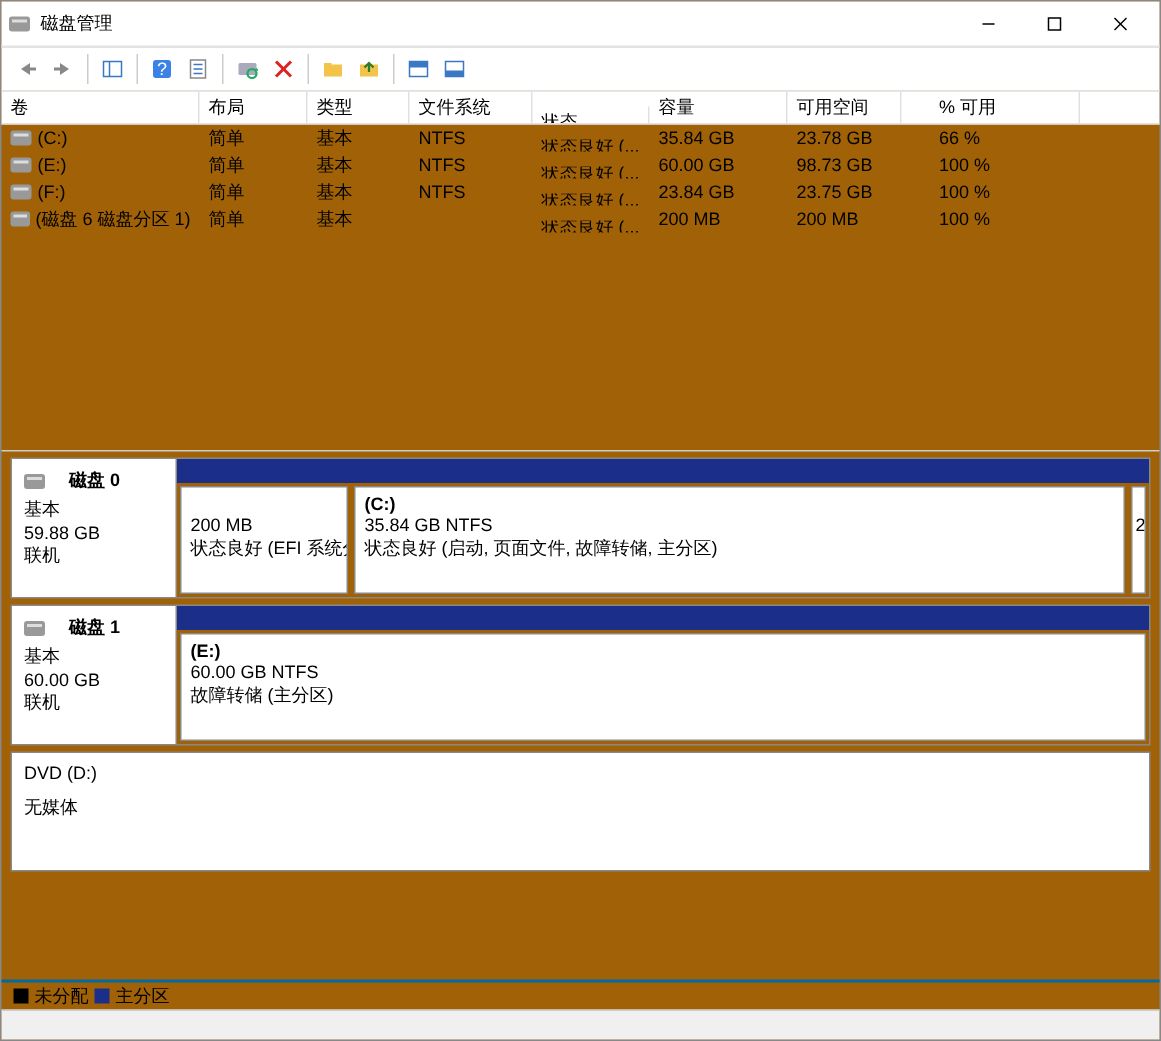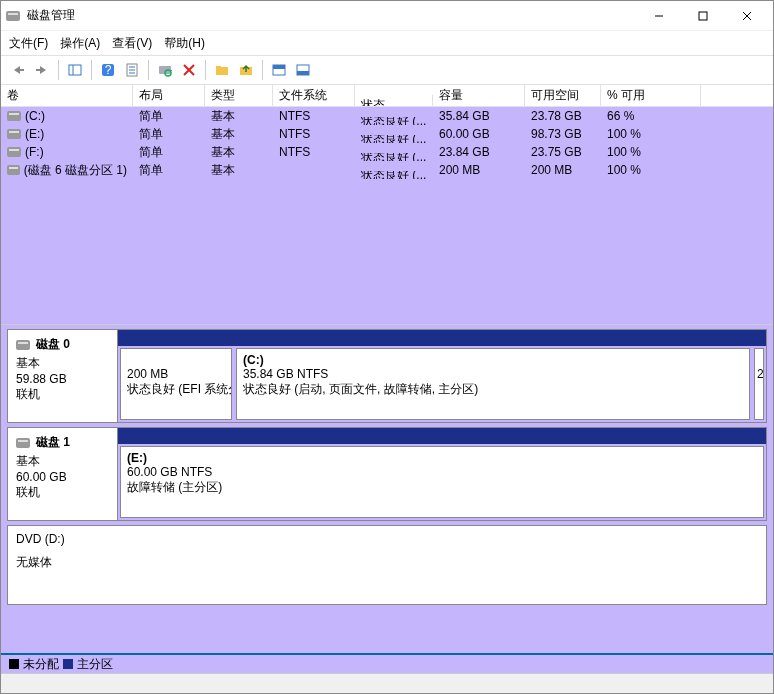--- a/index.html
+++ b/index.html
@@ -1,49 +1,49 @@
 <!DOCTYPE html>
 <html><head>
 <meta charset="utf-8">
 <style>
 * { margin: 0; padding: 0; box-sizing: border-box; font-family: "Microsoft YaHei", "SimSun", sans-serif; font-size: 12px; }
 body { background: #fff; overflow: hidden; }
-.window { width: 774px; height: 694px; border: 1px solid #888; display: flex; flex-direction: column; background: #c4b5fd; }
+.window { width: 774px; height: 694px; border: 1px solid #888; display: flex; flex-direction: column; background: #a16207; }
 .titlebar { height: 30px; display: flex; align-items: center; padding: 0 4px; background: #fff; border-bottom: 1px solid #eee; }
 .titlebar .icon { width: 16px; height: 16px; margin-right: 6px; display:flex; align-items:center; justify-content:center;}
 .titlebar .title { flex: 1; }
 .win-controls { display: flex; }
 .win-btn { width: 44px; height: 28px; display: flex; align-items: center; justify-content: center; color: #222; }
 .menubar { height: 24px; display: flex; align-items: center; padding: 2px 8px; gap: 12px; background: #fff; }
 .menubar span { cursor: default; }
 .toolbar { height: 30px; display: flex; align-items: center; padding: 2px 6px; gap: 2px; border-top: 1px solid #e1e1e1; border-bottom: 1px solid #e1e1e1; background: #fff;}
 .tool-btn { width: 22px; height: 22px; display: flex; align-items: center; justify-content: center; border: 1px solid transparent; }
 .tool-sep { width: 1px; height: 20px; background: #ccc; margin: 0 3px; }
 .vol-panel { flex: 0 0 240px; display: flex; flex-direction: column; border-bottom: 1px solid #ccc; }
 .vol-header { height: 22px; display: flex; border-bottom: 1px solid #e1e1e1; background: #fff; }
 .vol-header .col { border-right: 1px solid #e1e1e1; padding: 2px 6px; color:#000; white-space: nowrap; overflow:hidden; }
 .vol-rows { flex:1; overflow:auto; }
 .vol-row { height: 18px; display:flex; }
 .vol-row .col { padding: 1px 6px; white-space: nowrap; overflow:hidden; display:flex; align-items:center; gap:4px;}
 .disk-panel { flex:1; overflow:hidden; position:relative; display:flex; flex-direction:column; }
 .disk-content { flex:1; overflow:auto; }
 .disk-row { display:flex; border: 1px solid #888; margin:4px 6px 0 6px; min-height: 94px; }
 .disk-label { width: 110px; padding: 6px 8px; border-right:1px solid #888; background:#fff; }
-.disk-label .name { font-weight:bold; display:flex; align-items:center; gap:6px; margin-bottom:2px;}
+.disk-label .name { font-weight:bold; display:flex; align-items:center; gap:16px; margin-bottom:2px;}
 .disk-parts { flex:1; display:flex; flex-direction:column; }
 .stripe { height: 16px; background: #1b2f8a; }
 .parts-body { flex:1; display:flex; border-top: none; }
 .part { border:1px solid #888; margin:2px; padding:4px 6px; background:#fff; overflow:hidden; white-space:nowrap; }
 .part .pname { font-weight: bold; }
 .legend { height:20px; border-top:2px solid #0369a1; display:flex; align-items:center; gap:4px; padding:0 8px;}
 .legend .sw { width:10px; height:10px; display:inline-block; }
 .statusbar { height:20px; border-top:1px solid #ccc; background:#f0f0f0;}
 .col-vol { width:132px; } .col-layout { width:72px; } .col-type { width:68px; }
 .col-fs { width:82px; } .col-status { width:78px;margin-top:10px; } .col-cap { width:92px; }
-.col-free { width:76px; } .col-pct { width:100px; }
+.col-free { width:76px; } .col-pct { width:100px;margin-left:19px; }
 .disk-ico { width:14px; height:10px; background:#999; border-radius:2px; display:inline-block; position:relative;}
 .disk-ico::after { content:""; position:absolute; left:2px; top:2px; right:2px; height:2px; background:#ddd;}
 .cd-ico { width:14px; height:14px; border-radius:50%; background: radial-gradient(circle,#fff 15%, #c7c7c7 16% 60%, #eee 61%); display:inline-block;}
 </style>
 </head>
 <body>
 
 <div class="window">
 
   <div class="titlebar">
@@ -64,26 +64,20 @@
       </div>
       <div class="win-btn close">
         <svg width="10" height="10">
             <line x1="1" y1="1" x2="9" y2="9" stroke="#000"></line>
             <line x1="9" y1="1" x2="1" y2="9" stroke="#000"></line>
           </svg>
       </div>
     </div>
   </div>
 
-  <div class="menubar">
-    <span>文件(F)</span>
-    <span>操作(A)</span>
-    <span>查看(V)</span>
-    <span>帮助(H)</span>
-  </div>
 
   <div class="toolbar">
     <div class="tool-btn">
         <svg width="14" height="12">
           <path d="M9 2 L3 6 L9 10 Z" fill="#888"></path>
           <rect x="9" y="5" width="4" height="2" fill="#888"></rect>
         </svg>
       </div>
     <div class="tool-btn">
         <svg width="14" height="12">

